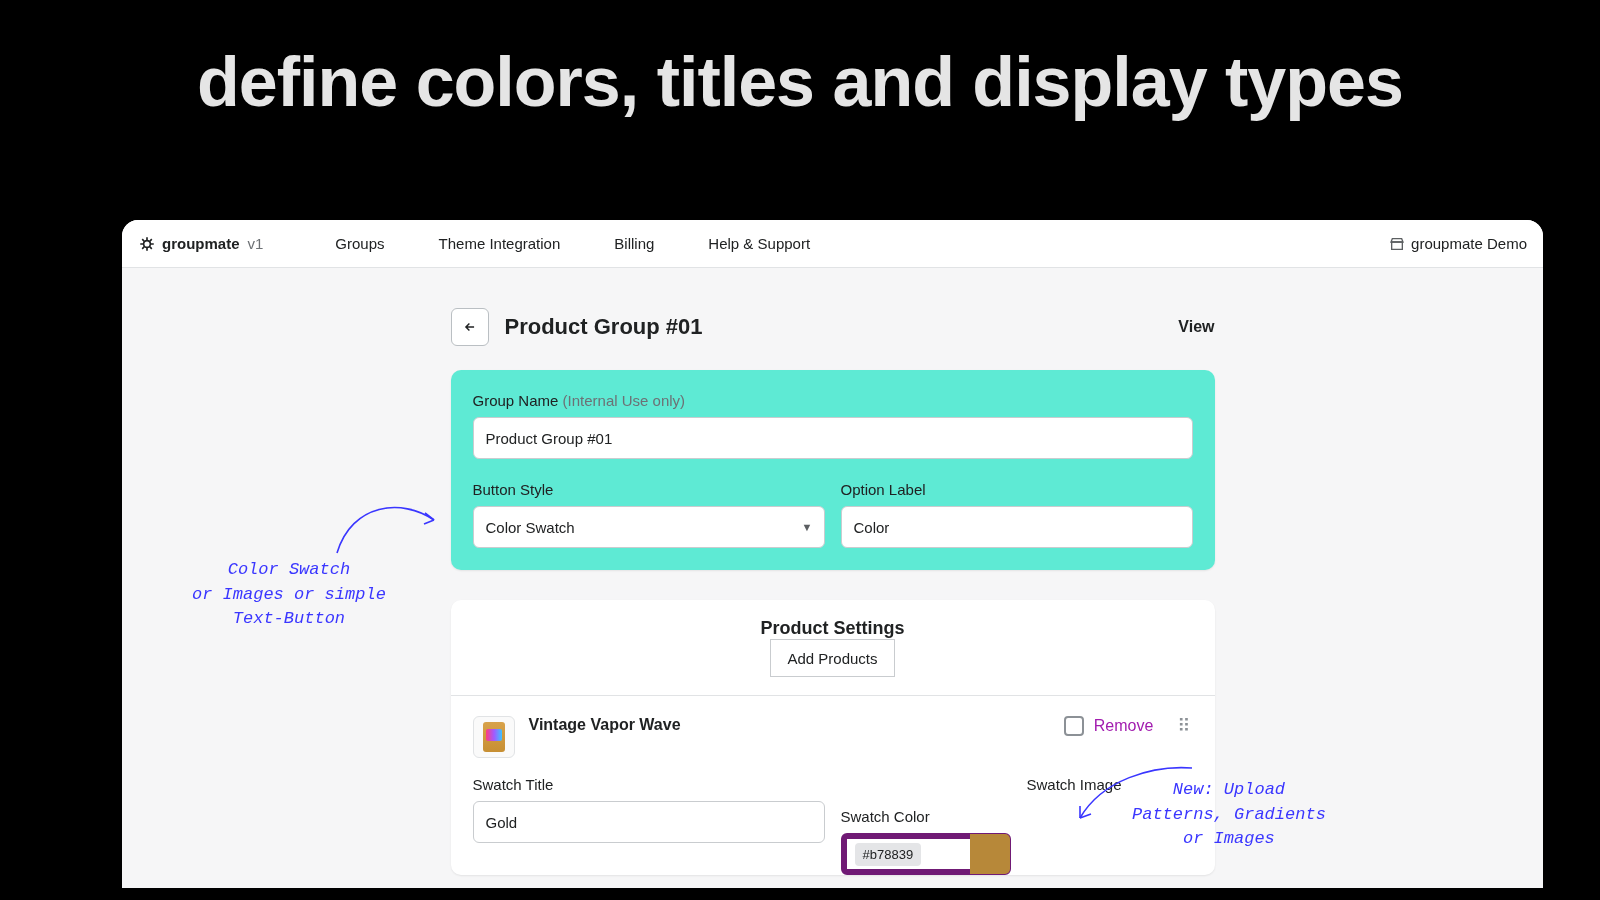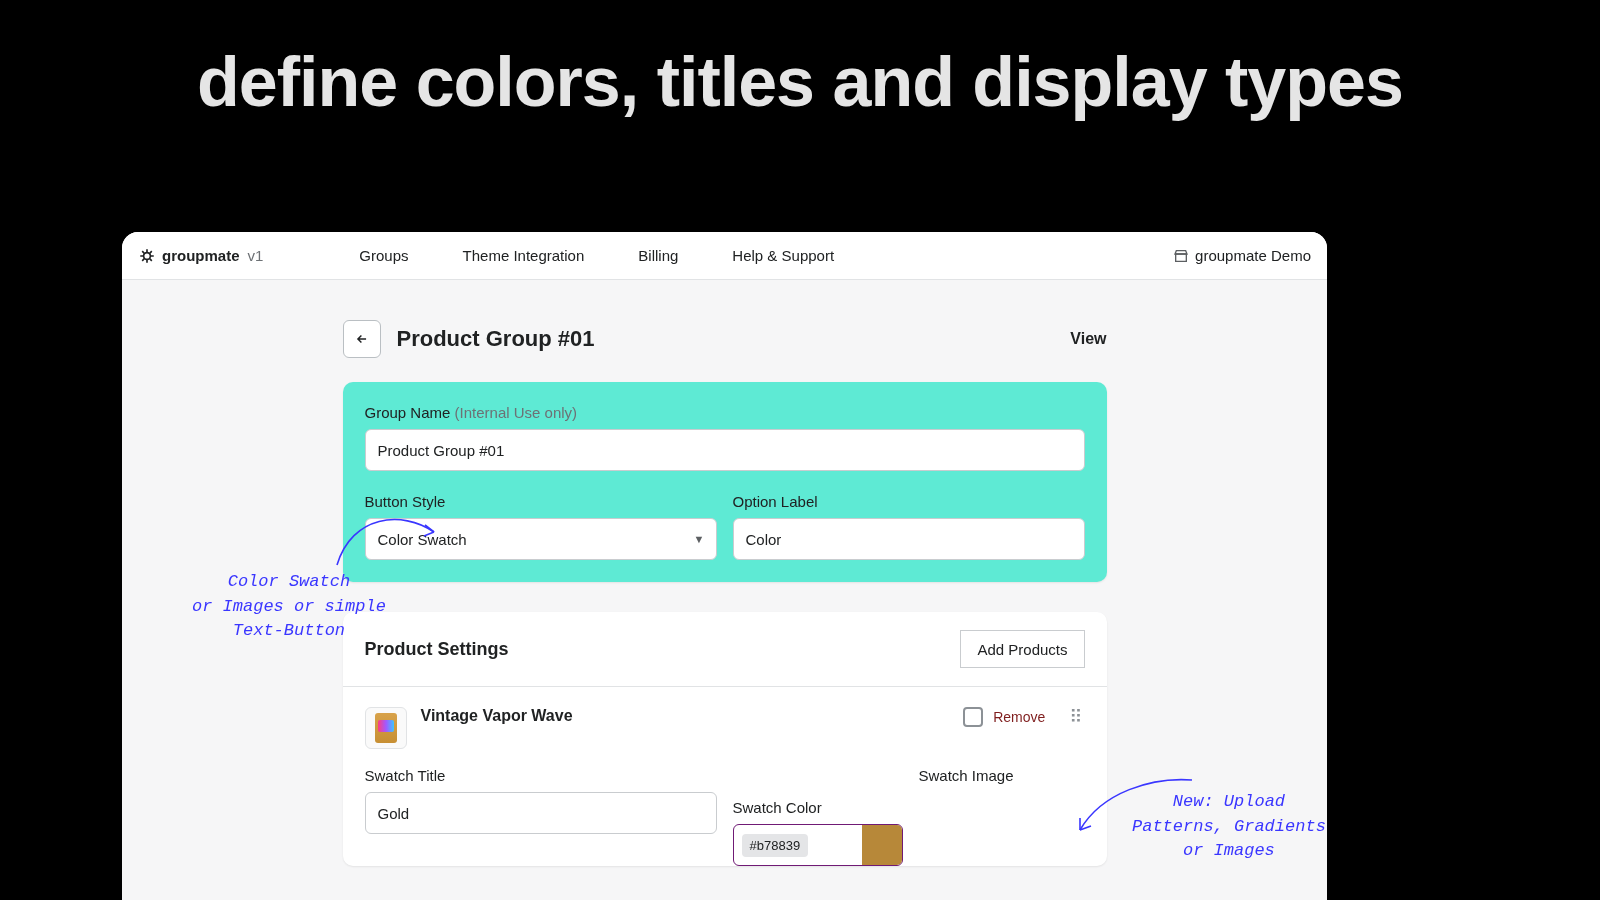--- a/index.html
+++ b/index.html
@@ -1,40 +1,40 @@
 <!DOCTYPE html>
 <html><head>
 <meta charset="utf-8">
 <style>
   * { box-sizing: border-box; margin: 0; padding: 0; }
   html, body { width: 1600px; height: 900px; background: #000; font-family: -apple-system, BlinkMacSystemFont, "Segoe UI", Helvetica, Arial, sans-serif; overflow: hidden; }
   .hero-title { color: #e5e5e5; font-size: 70px; font-weight: 700; text-align: center; padding-top: 42px; letter-spacing: -1px; }
   .app-window {
     position: absolute;
     left: 122px;
-    top: 232px;
-    width: 1205px;
+    top: 220px;
+    width: 1421px;
     height: 668px;
     background: #f6f6f7;
     border-radius: 16px 16px 0 0;
     box-shadow: 10px 10px 0 0 rgba(0,0,0,0.35);
     overflow: hidden;
   }
   .topbar {
     height: 48px;
     background: #fff;
     border-bottom: 1px solid #e1e3e5;
     display: flex;
     align-items: center;
     padding: 0 16px;
   }
   .brand { display: flex; align-items: center; font-size: 15px; color: #202223; font-weight: 600; gap: 6px; }
   .brand .ver { font-weight: 400; color: #6d7175; margin-left: 2px; }
   .brand-icon { width: 18px; height: 18px; }
-  .nav { display: flex; gap: 54px; margin-left: 96px; }
+  .nav { display: flex; gap: 54px; margin-left: 72px; }
   .nav a { color: #202223; text-decoration: none; font-size: 15px; }
   .store-link { margin-left: auto; display: flex; align-items: center; gap: 6px; color: #202223; font-size: 15px; }
   .store-icon { width: 16px; height: 16px; }
   .content { padding: 40px 20px 0 20px; }
   .page-head {
     width: 764px;
     margin: 0 auto 24px auto;
     display: flex;
     align-items: center;
     gap: 16px;
@@ -87,20 +87,21 @@
     width: 764px;
     margin: 0 auto;
     background: #fff;
     border-radius: 10px;
     box-shadow: 0 1px 2px rgba(0,0,0,0.08);
   }
   .product-card-head {
     padding: 18px 22px;
     display: flex; align-items: center; justify-content: space-between;
     border-bottom: 1px solid #e1e3e5;
+    flex-direction: column;
   }
   .product-row {
     padding: 20px 22px 0 22px;
     display: flex; align-items: flex-start; gap: 14px;
   }
   .thumb {
     width: 42px; height: 42px; border: 1px solid #e1e3e5; border-radius: 6px;
     display: flex; align-items: center; justify-content: center;
     background: #fafafa;
   }
@@ -113,33 +114,33 @@
   .watch::before {
     content: ""; position: absolute; left: 3px; right: 3px; top: 7px; height: 12px;
     background: linear-gradient(90deg, #ff3d7f, #a259ff, #3dc4ff);
     border-radius: 2px;
   }
   .product-name { font-size: 16px; font-weight: 700; color: #202223; }
   .row-right { margin-left: auto; display: flex; align-items: center; gap: 10px; }
   .checkbox {
     width: 20px; height: 20px; border: 2px solid #8c9196; border-radius: 4px; background: #fff;
   }
-  .remove-text { font-size: 14px; color: #7f1d1d; }
+  .remove-text { font-size: 16px; color: #a21caf; }
   .drag-handle { color: #8c9196; font-size: 18px; letter-spacing: 2px; margin-left: 14px; cursor: grab; line-height: 6px; }
   .swatch-row {
     padding: 18px 22px 0 22px;
     display: flex; gap: 16px;
   }
   .swatch-col-title { flex: 0 0 352px; }
   .swatch-col-color { flex: 0 0 170px; margin-top: 32px; }
   .swatch-col-image { flex: 0 0 170px; }
   .swatch-input-wrap { position: relative; }
   .chip-input {
     width: 100%; height: 42px;
-    border: 1px solid #701a75; border-radius: 6px;
+    border: 6px solid #701a75; border-radius: 6px;
     padding: 0 48px 0 8px;
     display: flex; align-items: center; background: #fff;
   }
   .chip {
     background: #e4e5e7; border-radius: 4px; padding: 4px 8px;
     font-size: 13px; color: #202223;
   }
   .swatch-preview {
     position: absolute; right: 1px; top: 1px; bottom: 1px; width: 40px;
     border-radius: 0 5px 5px 0;

